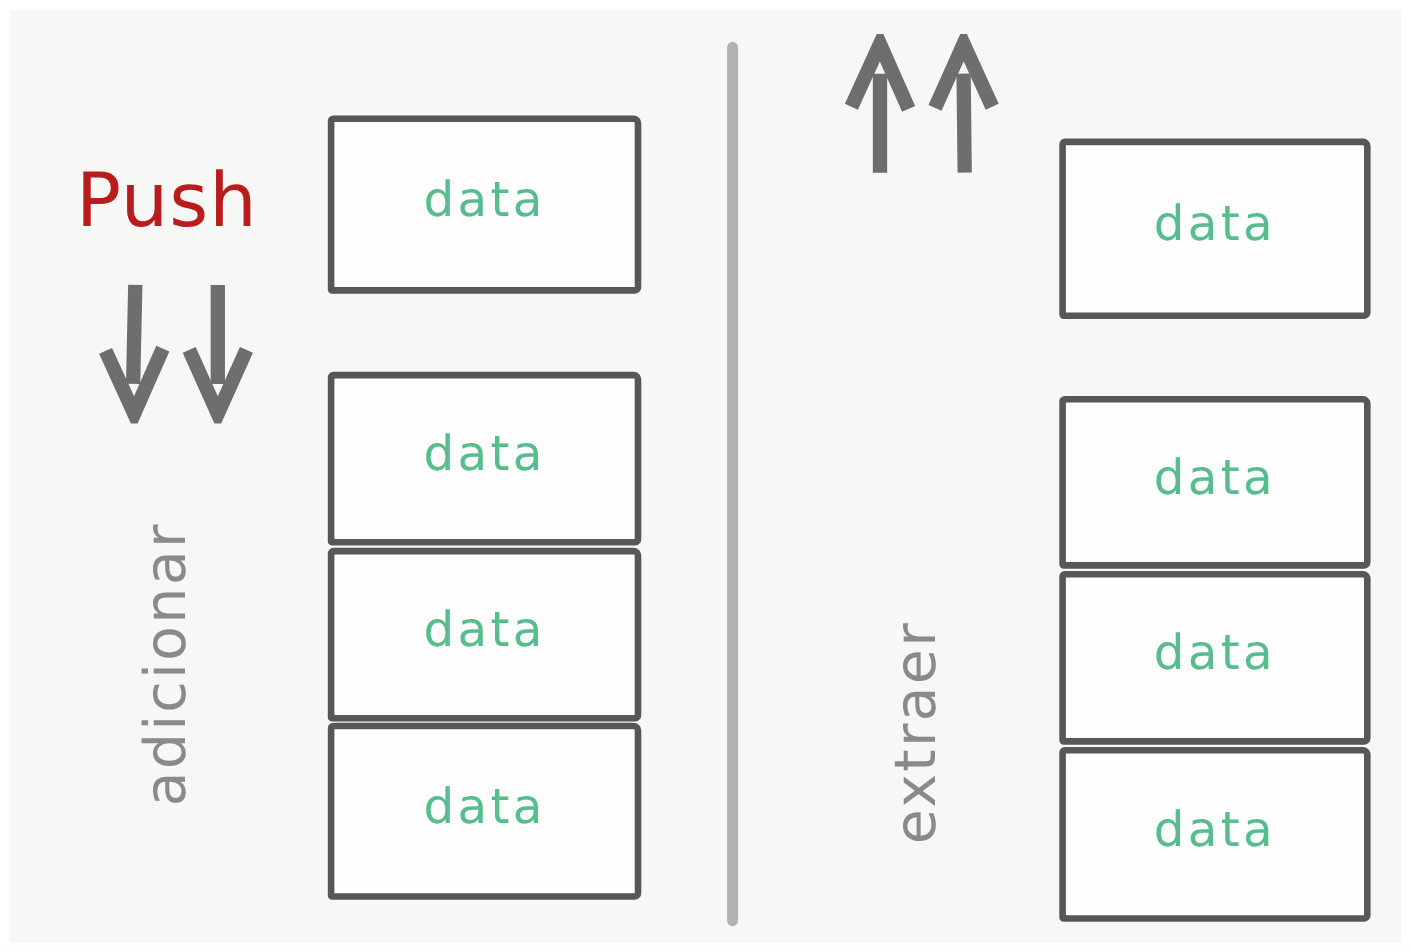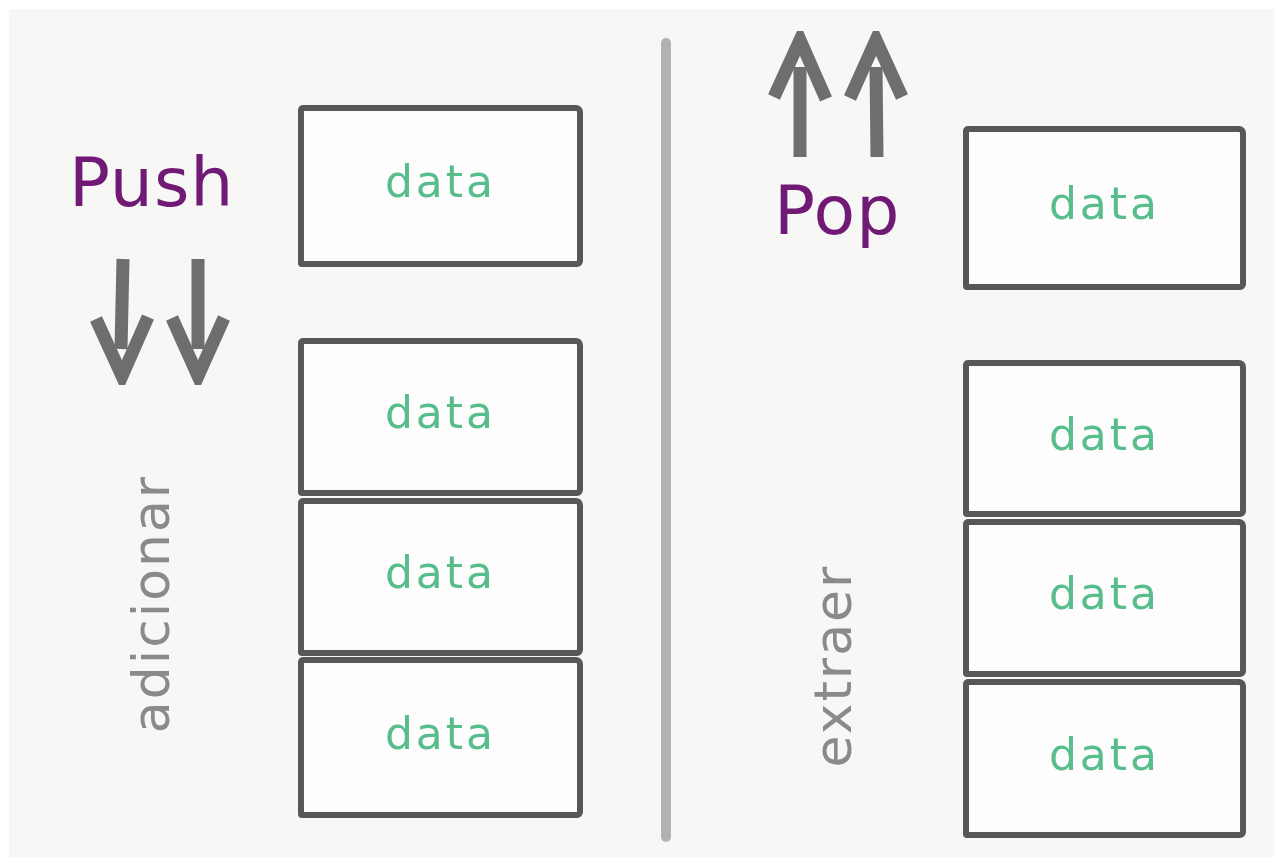--- a/index.html
+++ b/index.html
@@ -19,21 +19,21 @@
     position: absolute;
     left: 9px;
     top: 9px;
     width: 1265px;
     height: 848px;
     background: #f7f7f5;
   }
   
   .op-label {
     position: absolute;
-    color: #701a75;
+    color: #b91c1c;
     font-size: 68px;
     line-height: 1;
     letter-spacing: 1px;
     white-space: nowrap;
     text-align: center;
   }
   .op-push { left: 60px; top: 140px; }
   .op-pop  { left: 765px; top: 168px; }
   
   .action-label {
@@ -148,21 +148,20 @@
       <svg width="66" height="128" viewBox="0 0 66 128">
         <path class="arrow-stroke" d="M33 126 L33 36"></path>
         <path class="arrow-stroke" d="M7 66 L33 9 L59 68"></path>
       </svg>
       <svg width="66" height="128" viewBox="0 0 66 128">
         <path class="arrow-stroke" d="M34 126 L33 36"></path>
         <path class="arrow-stroke" d="M7 67 L33 9 L59 66"></path>
       </svg>
     </div>
 
-    <div class="op-label op-pop">Pop</div>
 
     <div class="action-label action-extraer">extraer</div>
 
     <div class="box r-box r-box-0">
       <span class="data-text">data</span>
     </div>
     <div class="box r-box r-box-1">
       <span class="data-text">data</span>
     </div>
     <div class="box r-box r-box-2">

